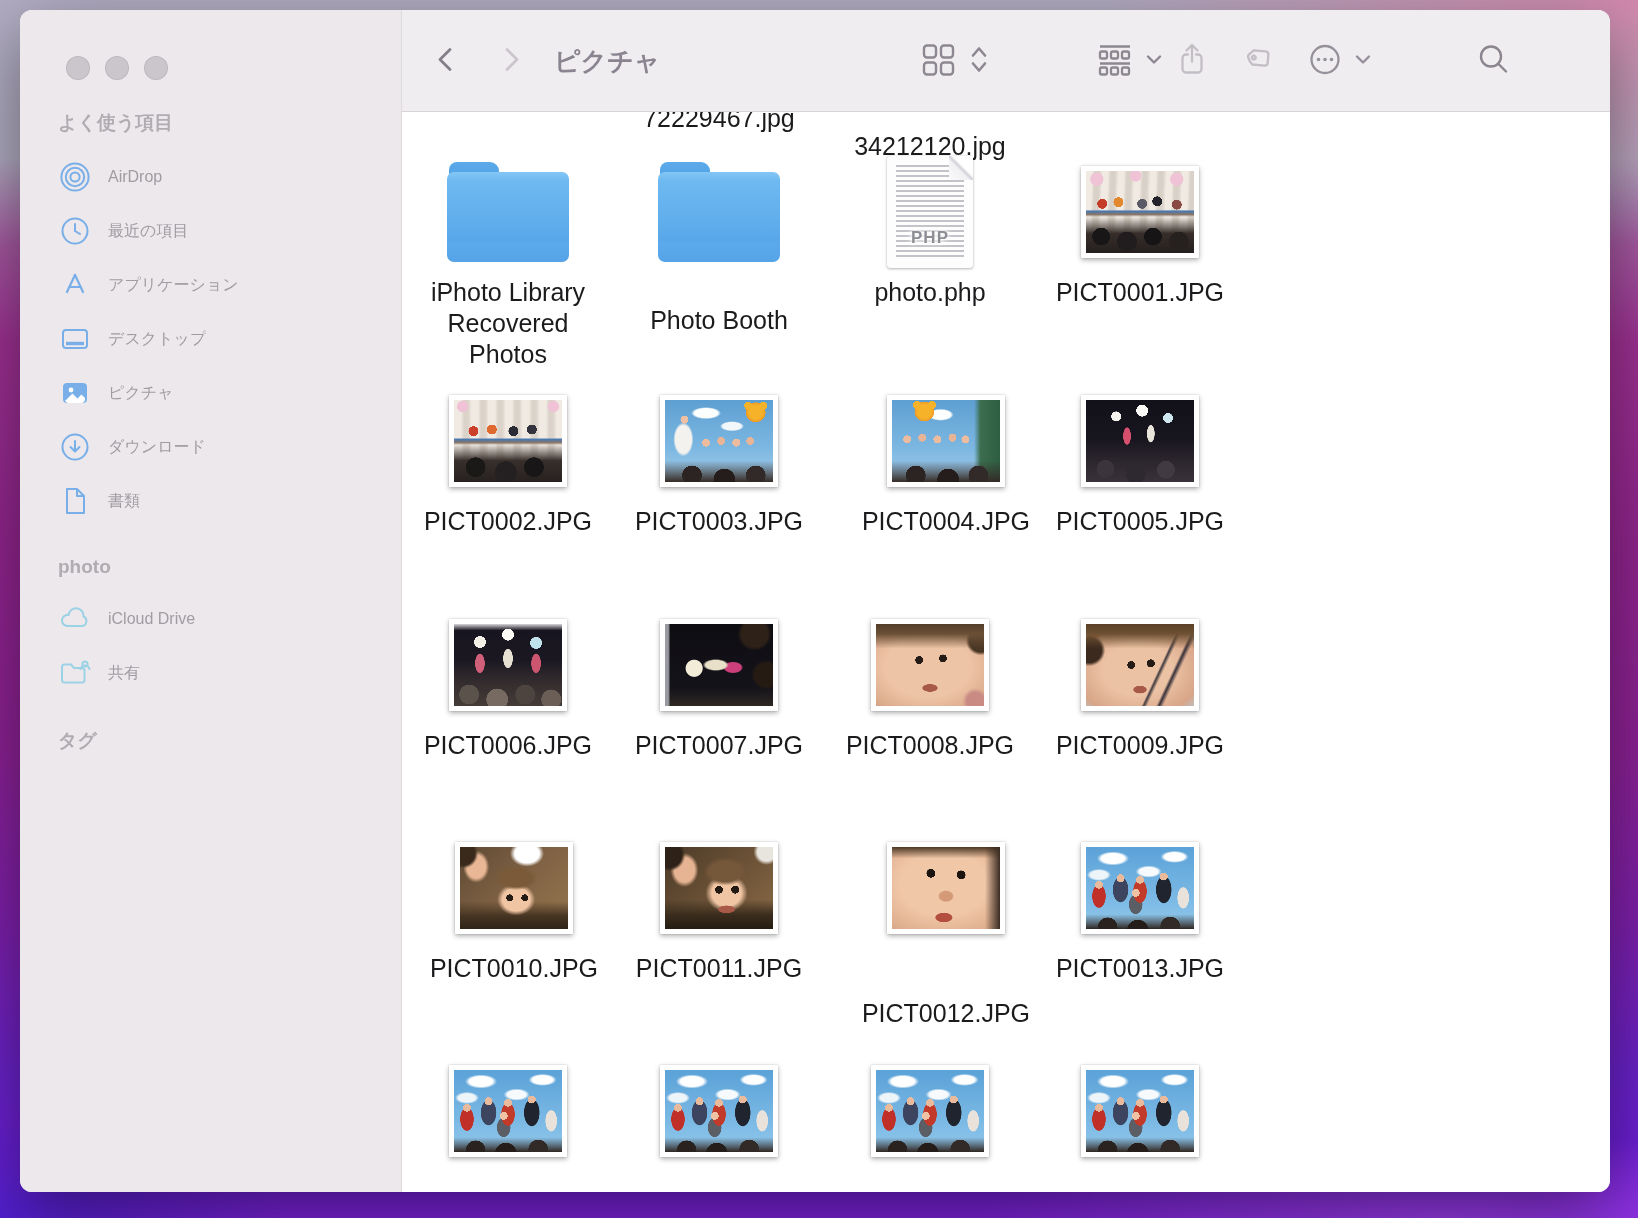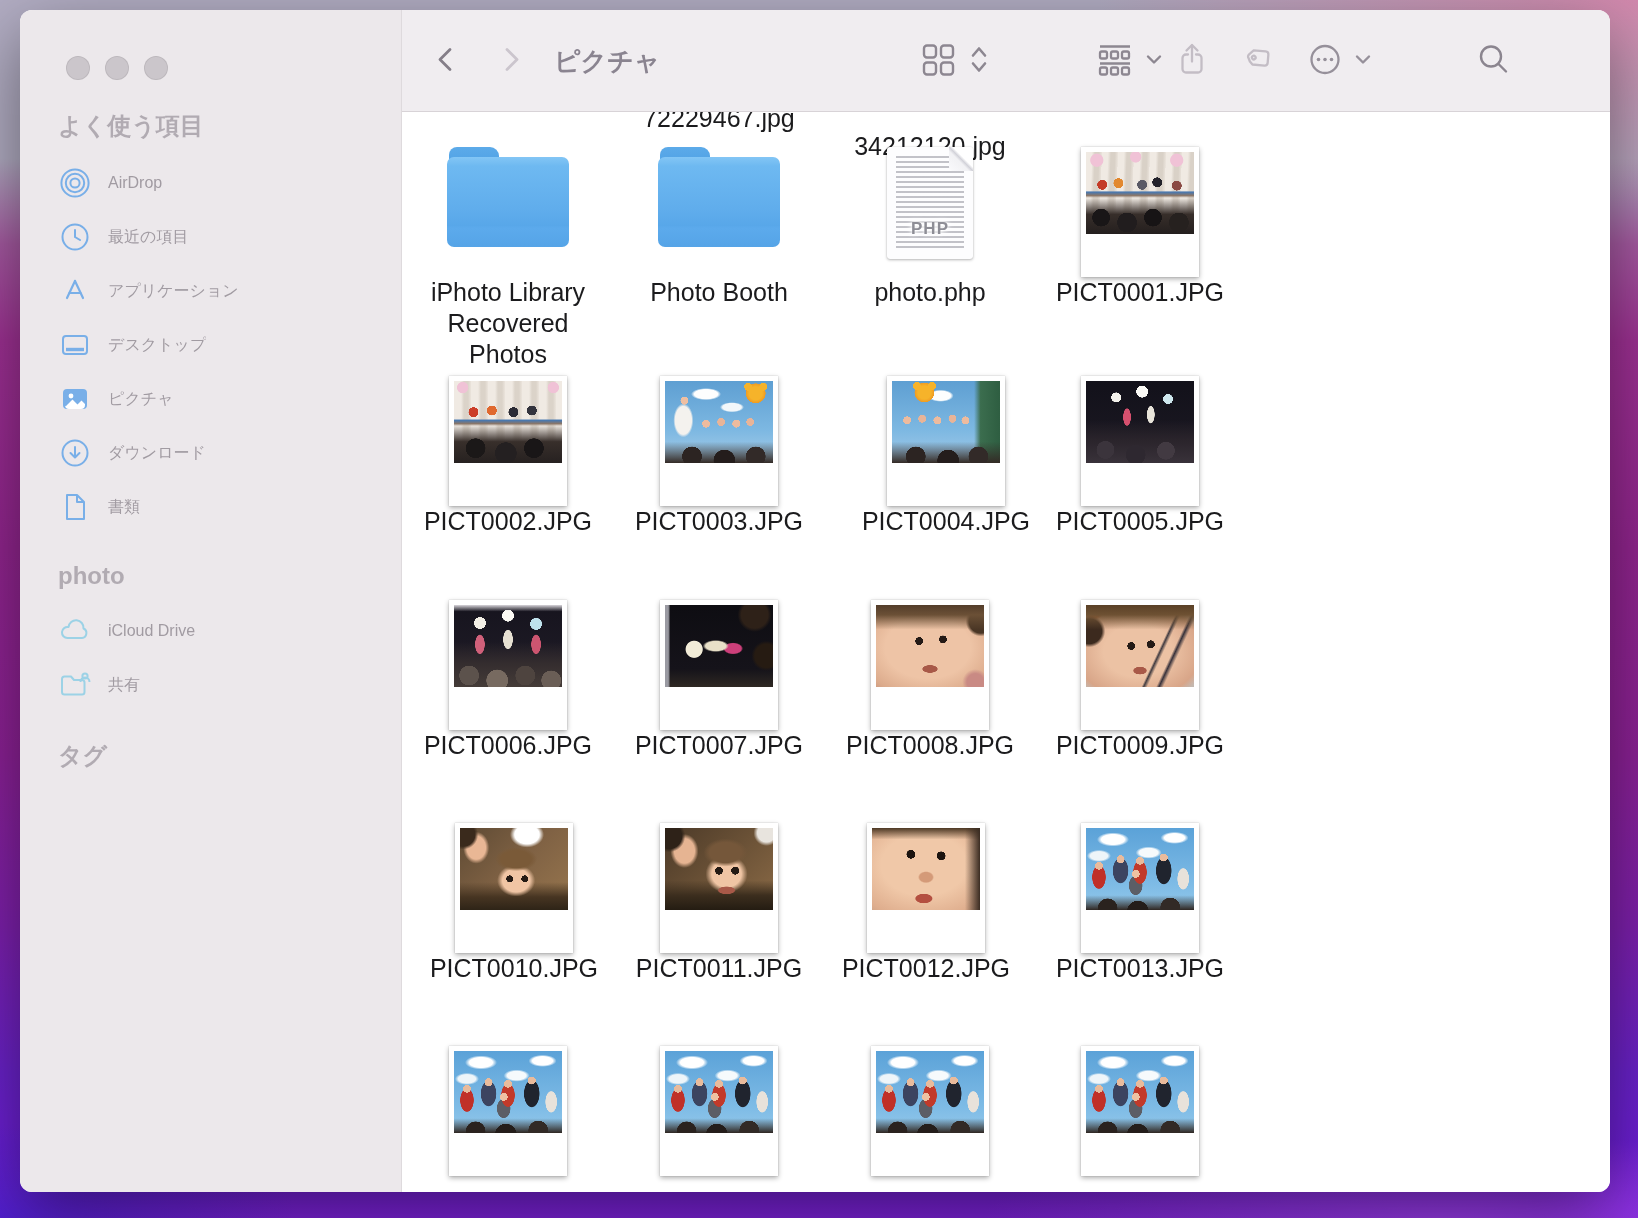--- a/index.html
+++ b/index.html
@@ -19,21 +19,21 @@
   .window { position:absolute; left:20px; top:10px; width:1590px; height:1182px;
     border-radius:12px; overflow:hidden; background:#fff;
     box-shadow:0 24px 70px rgba(0,0,0,.45); }
 
   .sidebar { position:absolute; left:0; top:0; bottom:0; width:382px;
     background:#ece8eb; border-right:1px solid rgba(0,0,0,.06); padding-top:100px; }
   .traffic { position:absolute; top:46px; left:46px; display:flex; gap:15px; }
   .light { width:24px; height:24px; border-radius:50%; background:#cbc6cb;
     box-shadow:inset 0 0 0 1px rgba(0,0,0,.07); }
 
-  .side-header { margin:28px 15px 14px 38px; font-size:24px; font-weight:700; color:#b1abb2; }
+  .side-header { margin:28px 15px 14px 38px; font-size:19px; font-weight:700; color:#b1abb2; }
   .side-section:first-child .side-header { margin-top:0; }
   .side-item { display:flex; align-items:center; height:54px; padding:0 30px 0 38px;
     font-size:16px; color:#a19ba2; }
   .side-item.dimmed { color:#b5afb6; }
   .side-icon { width:34px; height:34px; margin-right:16px; flex:none;
     display:flex; align-items:center; justify-content:center; }
   .side-label { white-space:nowrap; overflow:hidden; }
   .eject { margin-left:auto; display:flex; }
 
   
@@ -41,21 +41,21 @@
     background:#f0edf0; border-bottom:1px solid #d8d3d7; }
   .tb { position:absolute; top:50%; transform:translate(-50%,-50%);
     display:flex; align-items:center; background:none; border:none; }
   .title { position:absolute; left:152px; top:50%; transform:translateY(-50%);
     font-size:26px; font-weight:600; color:#8a8490; white-space:nowrap; }
 
   
   .content { position:absolute; left:382px; top:102px; right:0; bottom:0;
     background:#fff; overflow:hidden; }
   .cell { position:absolute; width:200px; display:flex; flex-direction:column; align-items:center; }
-  .slot { height:130px; display:flex; justify-content:center; }
+  .slot { height:130px; display:flex; align-items:center; justify-content:center; }
   .file-label { margin-top:0; font-size:25px; line-height:31px; color:#1b1b1d;
     text-align:center; max-width:205px; }
   .plabel { position:absolute; top:-8px; width:200px; text-align:center;
     font-size:25px; color:#1b1b1d; white-space:nowrap; }
 
   
   .folder { position:relative; width:122px; height:100px; }
   .folder::before { content:""; position:absolute; top:0; left:2px; width:50px; height:22px;
     border-radius:8px 9px 0 0; background:linear-gradient(180deg,#5caae9,#4d9fe4); }
   .folder::after { content:""; position:absolute; top:10px; left:0; right:0; bottom:0;
@@ -464,21 +464,21 @@
   <main class="content">
     <div id="grid" style="position:absolute;inset:0">
         <div class="plabel" style="left: 217px;">72229467.jpg</div>
         <div class="plabel" style="left: 428px; margin-top: 28px;">34212120.jpg</div>
         <div class="cell" style="left: 6px; top: 35px;">
           <div class="slot">
             <div class="folder"></div>
           </div>
           <div class="file-label">iPhoto Library Recovered Photos</div>
         </div>
-        <div class="cell" style="left: 217px; top: 35px;">
+        <div class="cell" style="left: 217px; top: 35px; gap: 28px;">
           <div class="slot">
             <div class="folder"></div>
           </div>
           <div class="file-label">Photo Booth</div>
         </div>
         <div class="cell" style="left: 428px; top: 35px;">
           <div class="slot">
             <div class="doc">
               <div class="doc-lines"></div>
               <div class="doc-fold"></div>
@@ -568,21 +568,21 @@
           <div class="file-label">PICT0010.JPG</div>
         </div>
         <div class="cell" style="left: 217px; top: 711px;">
           <div class="slot">
             <div class="thumb">
               <div class="thumb-img th-selfie2"></div>
             </div>
           </div>
           <div class="file-label">PICT0011.JPG</div>
         </div>
-        <div class="cell" style="left: 424px; top: 711px;">
+        <div class="cell" style="left: 444px; top: 711px; gap: 45px;">
           <div class="slot">
             <div class="thumb">
               <div class="thumb-img th-face-blur"></div>
             </div>
           </div>
           <div class="file-label">PICT0012.JPG</div>
         </div>
         <div class="cell" style="left: 638px; top: 711px;">
           <div class="slot">
             <div class="thumb">

